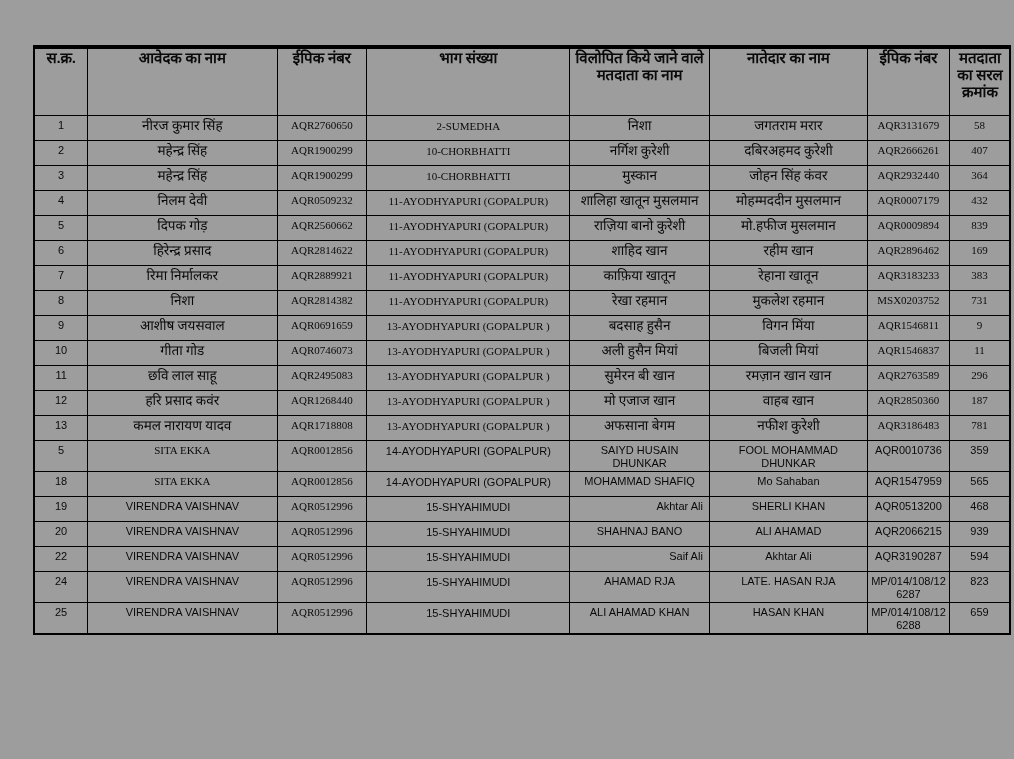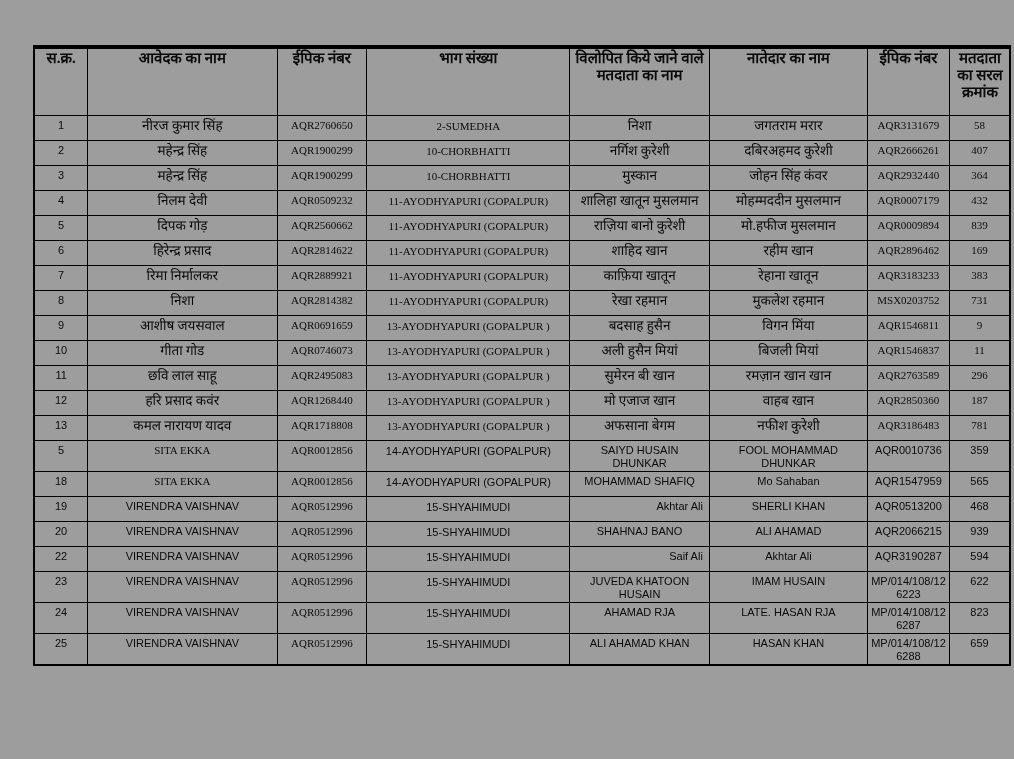--- a/index.html
+++ b/index.html
@@ -253,30 +253,20 @@
           <td class="c0">22</td>
           <td class="c1 latin sans">VIRENDRA VAISHNAV</td>
           <td class="c2 latin">AQR0512996</td>
           <td class="c3 latin sans">15-SHYAHIMUDI</td>
           <td class="c4 latin sans align-right">Saif Ali</td>
           <td class="c5 latin sans">Akhtar Ali</td>
           <td class="c6 latin sans">AQR3190287</td>
           <td class="c7 latin sans">594</td>
         </tr>
         <tr>
-          <td class="c0">23</td>
-          <td class="c1 latin sans">VIRENDRA VAISHNAV</td>
-          <td class="c2 latin">AQR0512996</td>
-          <td class="c3 latin sans">15-SHYAHIMUDI</td>
-          <td class="c4 latin sans">JUVEDA KHATOON HUSAIN</td>
-          <td class="c5 latin sans">IMAM HUSAIN</td>
-          <td class="c6 latin sans">MP/014/108/126223</td>
-          <td class="c7 latin sans">622</td>
-        </tr>
-        <tr>
           <td class="c0">24</td>
           <td class="c1 latin sans">VIRENDRA VAISHNAV</td>
           <td class="c2 latin">AQR0512996</td>
           <td class="c3 latin sans">15-SHYAHIMUDI</td>
           <td class="c4 latin sans">AHAMAD RJA</td>
           <td class="c5 latin sans">LATE. HASAN RJA</td>
           <td class="c6 latin sans">MP/014/108/126287</td>
           <td class="c7 latin sans">823</td>
         </tr>
         <tr>

